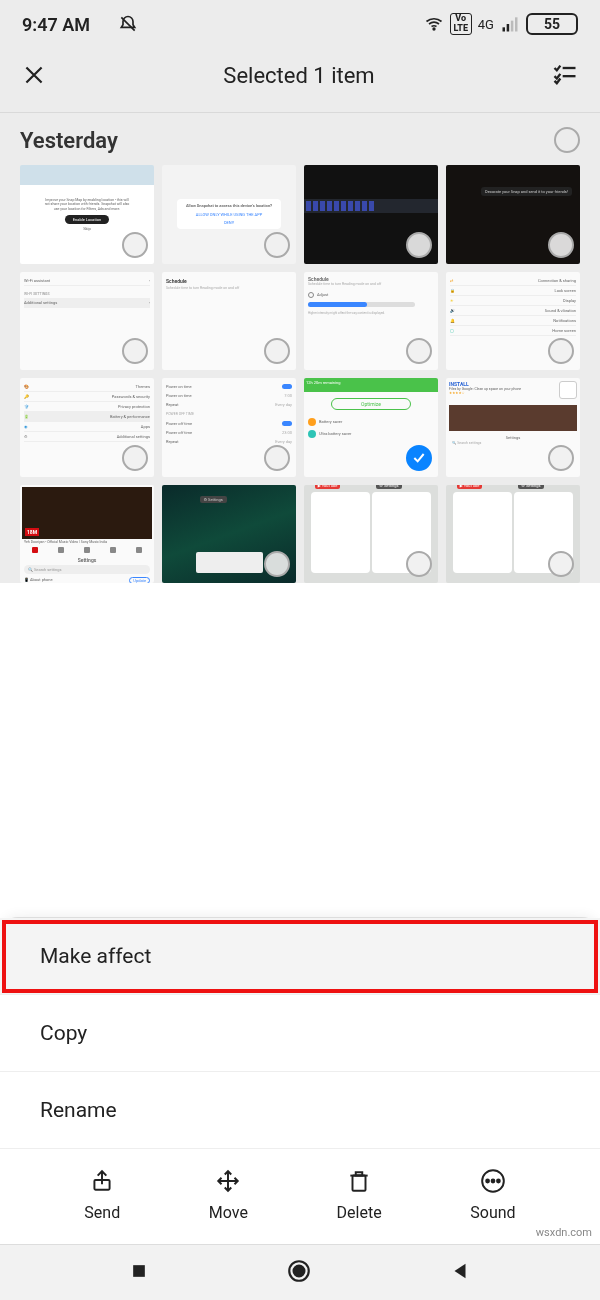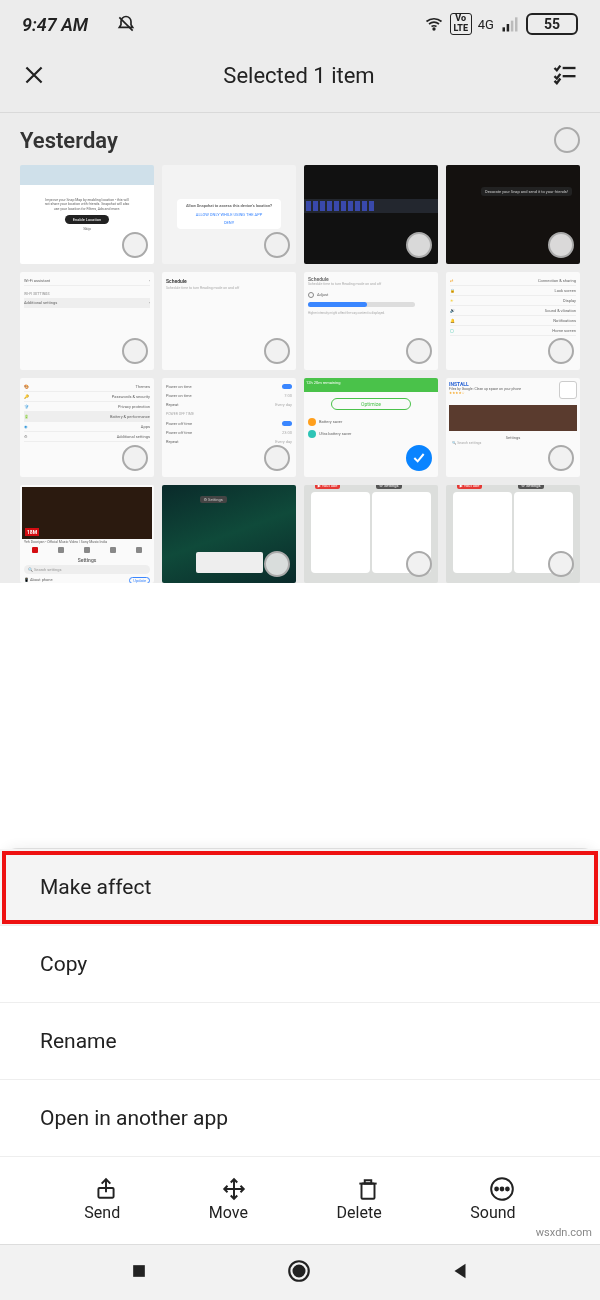--- a/index.html
+++ b/index.html
@@ -20,21 +20,21 @@
   .status-bar {
     display: flex;
     justify-content: space-between;
     align-items: center;
     padding: 8px 22px 4px 22px;
     height: 44px;
     font-size: 18px;
     font-weight: 600;
     color: #222;
   }
-  .status-left { display: flex; align-items: center; gap: 28px; font-style: italic; }
+  .status-left { display: flex; align-items: center; gap: 28px; }
   .status-right { display: flex; align-items: center; gap: 6px; }
   .icon-svg { width: 20px; height: 20px; }
   .battery-box {
     border: 2px solid #222;
     border-radius: 6px;
     padding: 1px 16px;
     font-size: 14px;
     font-weight: 700;
     display: inline-flex;
     align-items: center;
@@ -179,21 +179,22 @@
     background: #f4f4f4;
   }
   .sheet-actions {
     display: flex;
     justify-content: space-around;
     padding: 18px 40px 22px 40px;
   }
   .action {
     display: flex;
     flex-direction: column;
-    align-items: flex-end;
+    align-items: center;
+    gap: 8px;
     font-size: 16px;
     color: #222;
   }
   .action .ic {
     width: 28px; height: 28px;
     display:flex; align-items:center; justify-content:center;
   }
   
   .nav-bar {
     position: absolute;
@@ -501,21 +502,20 @@
         </div>
       <div class="sel"></div>
     </div>
   </div>
 </div>
 
 <div class="sheet">
   <div class="sheet-item hl">Make affect</div>
   <div class="sheet-item">Copy</div>
   <div class="sheet-item">Rename</div>
-  <div class="sheet-item">Open in another app</div>
   <div class="sheet-actions">
     <div class="action">
       <div class="ic">
           <svg viewBox="0 0 24 24" width="26" height="26" fill="none" stroke="#222" stroke-width="1.8">
             <path d="M12 3v12"></path>
             <path d="M8 7l4-4 4 4"></path>
             <rect x="5" y="11" width="14" height="9" rx="1"></rect>
           </svg>
         </div>
       <span>Send</span>

